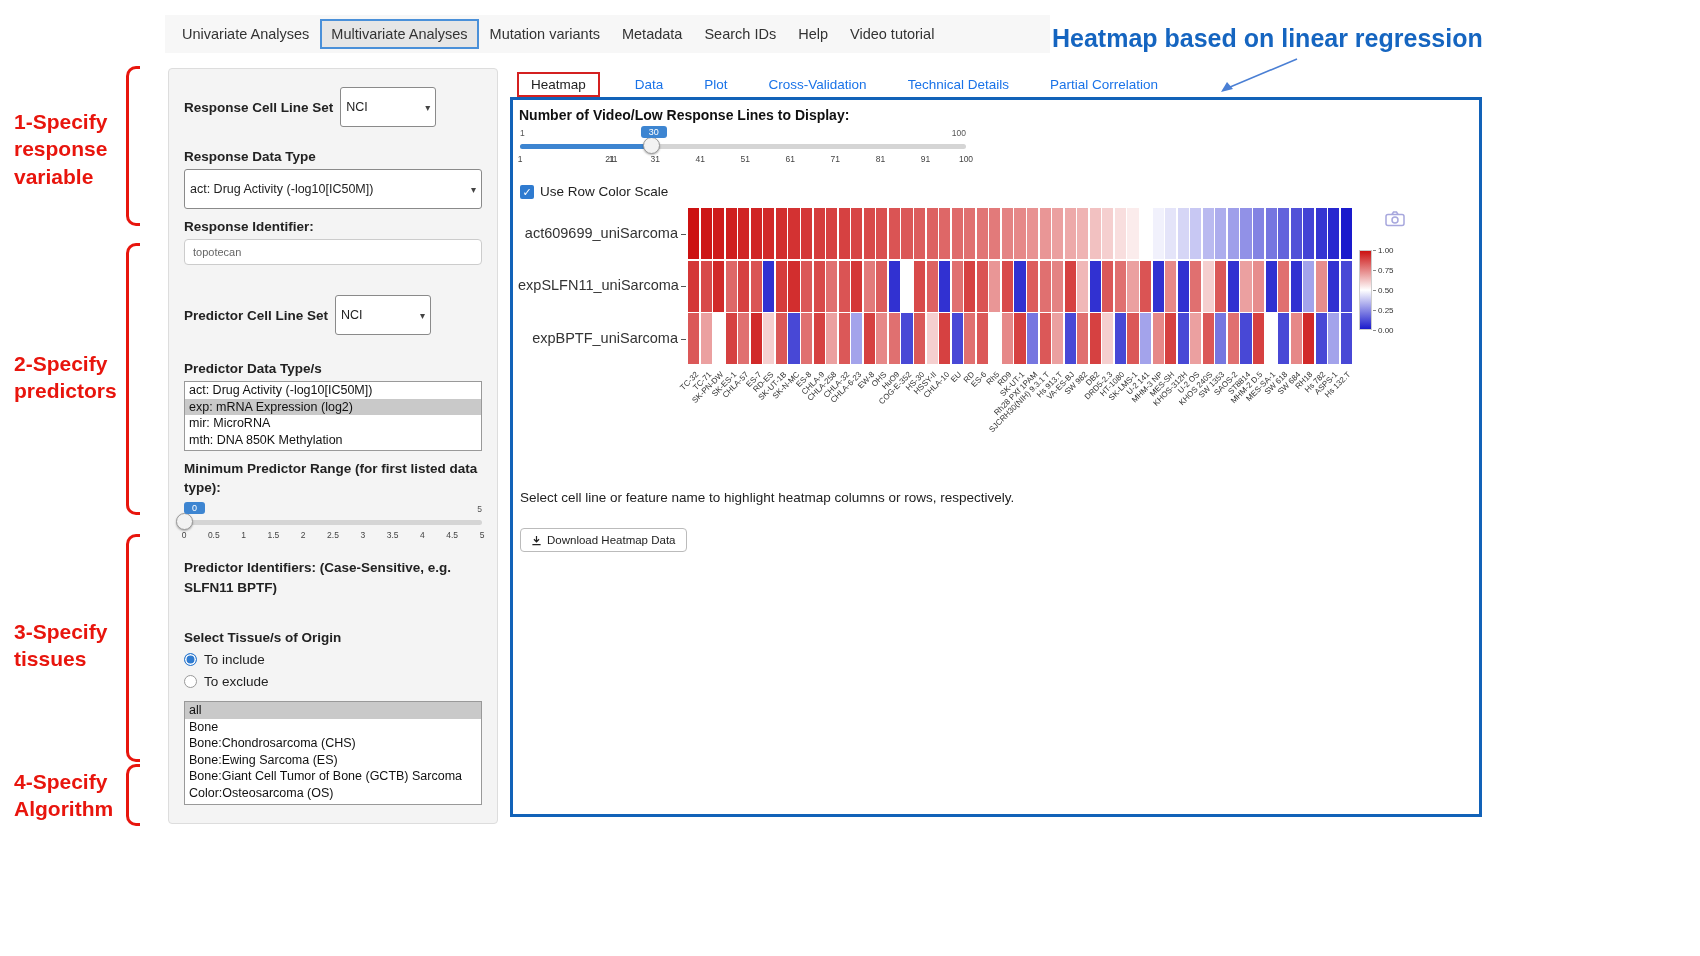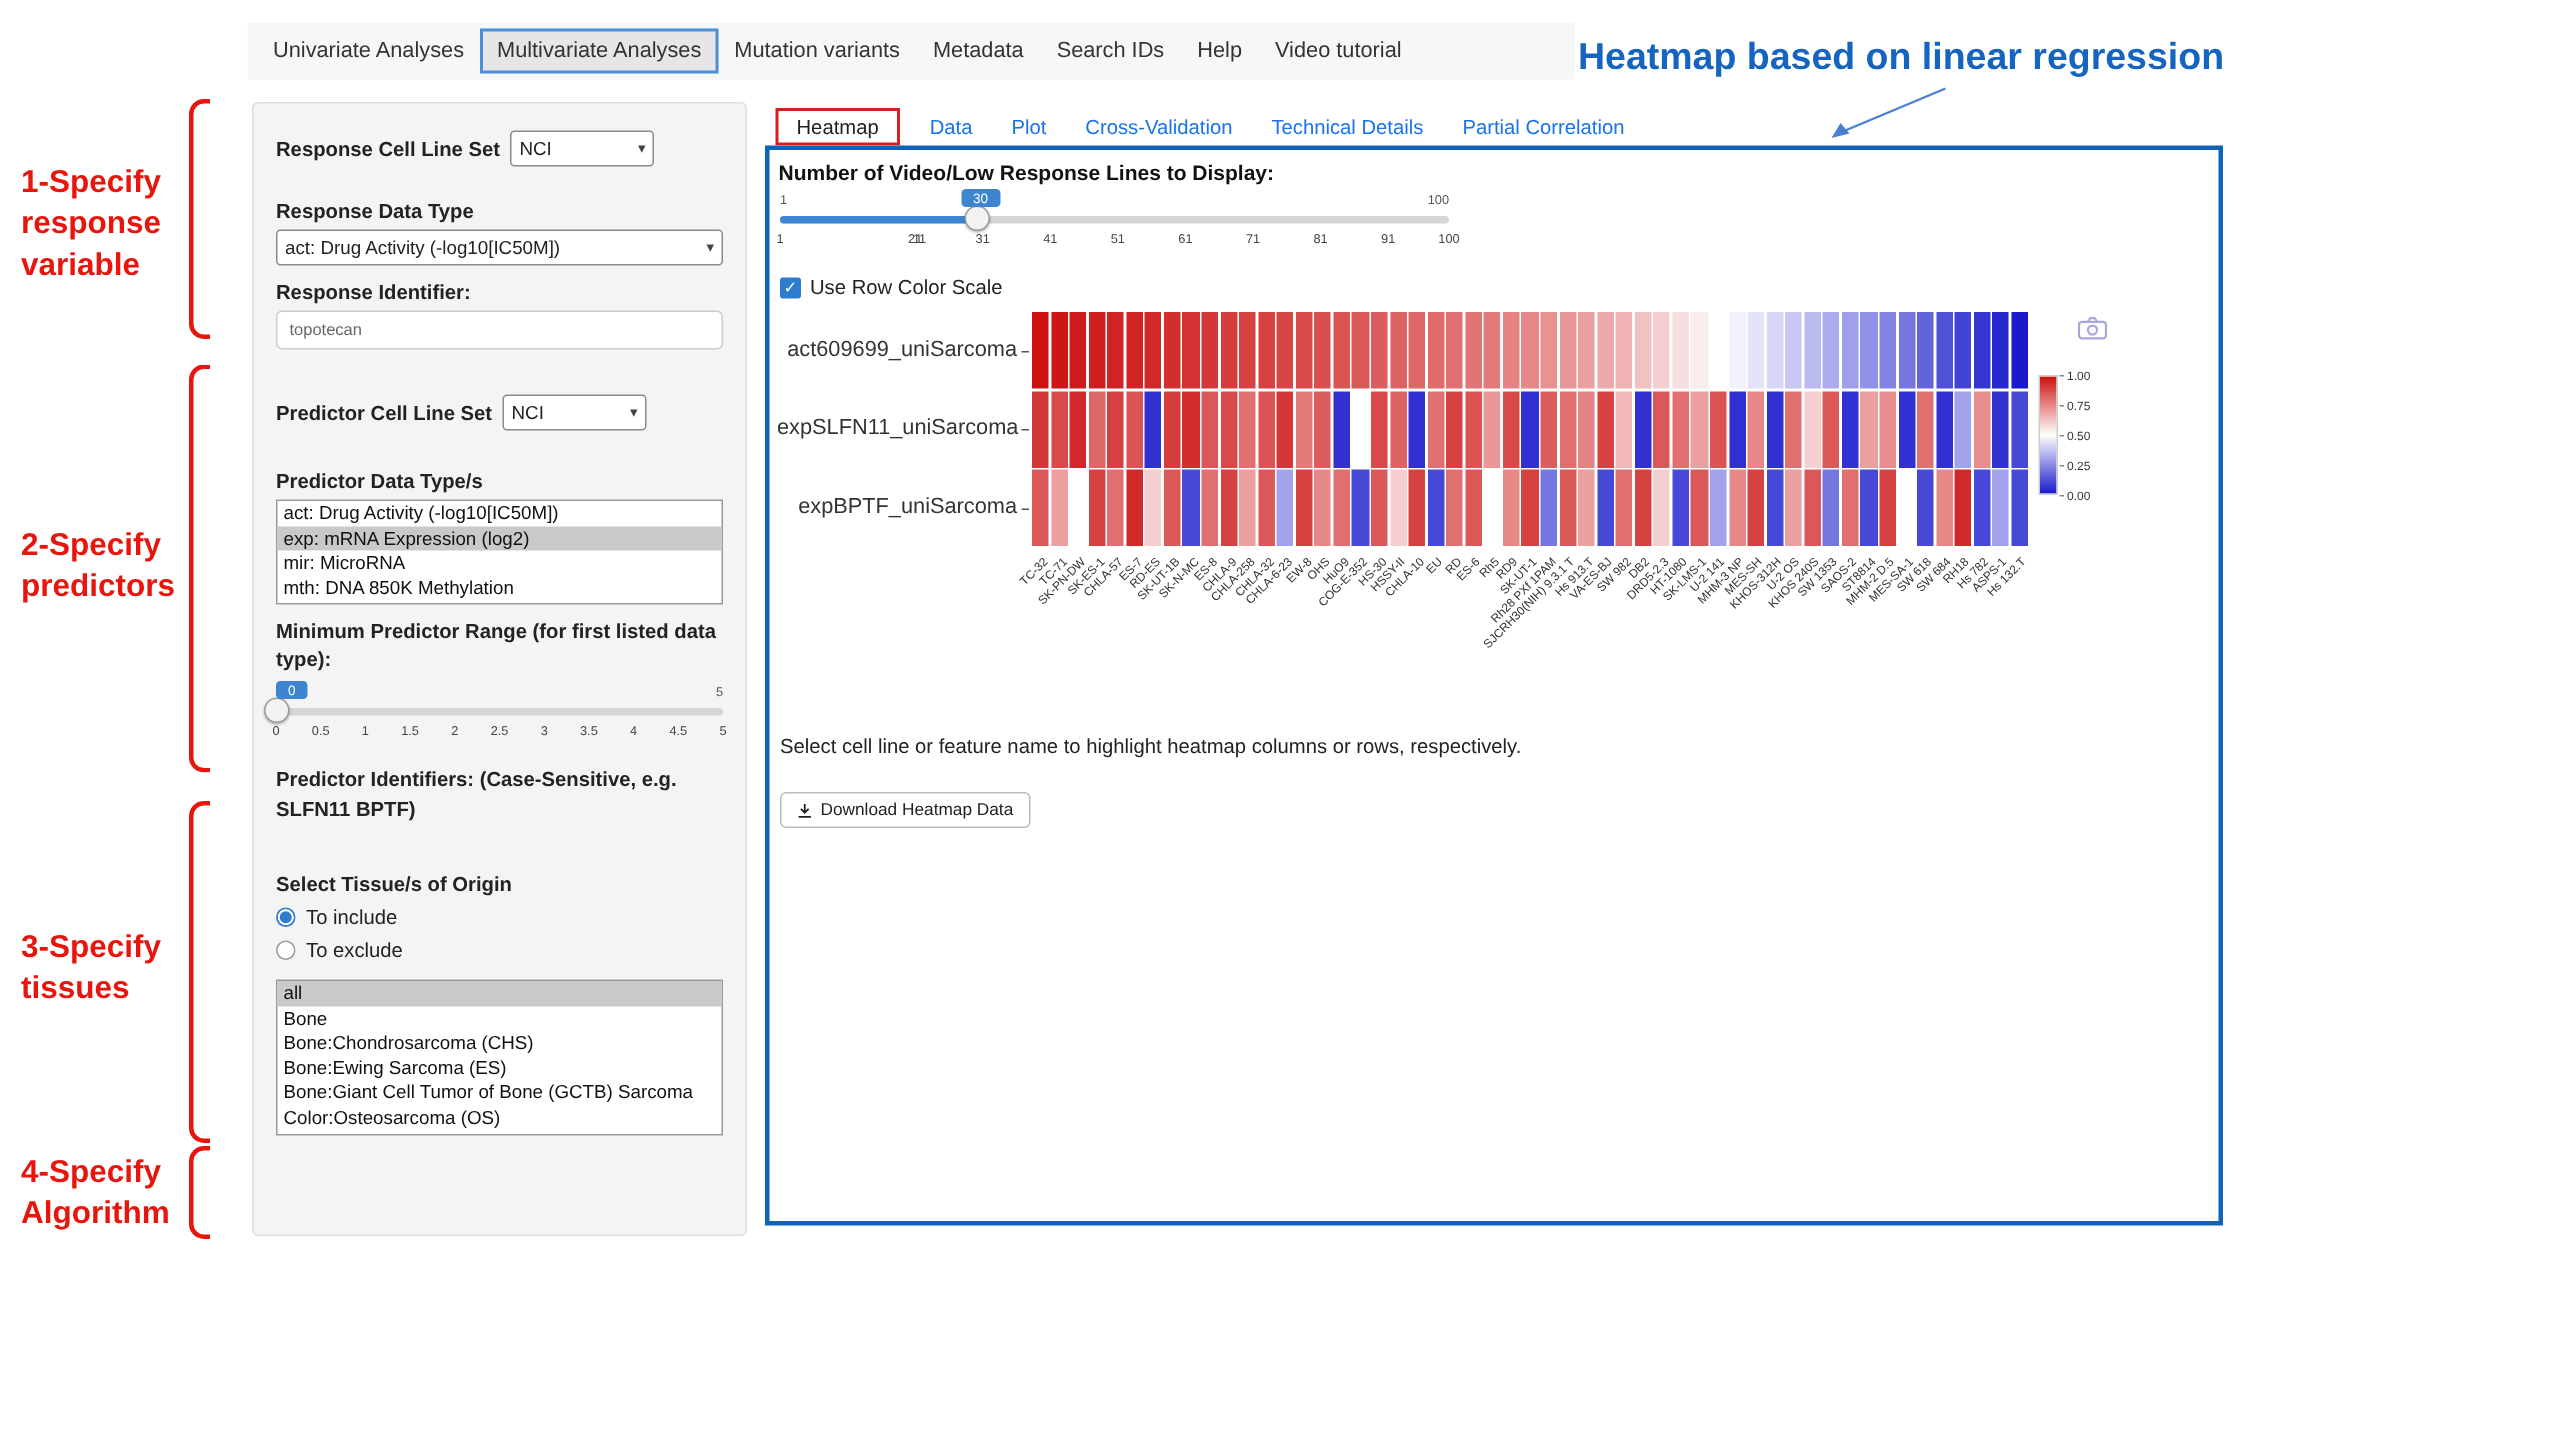--- a/index.html
+++ b/index.html
@@ -7,40 +7,40 @@
 .topnav{position:absolute;left:165px;top:15px;width:885px;height:38px;background:#f7f7f7;display:flex;align-items:center;padding:0 6px}
 .nav-item{font-size:14.5px;color:#333;padding:7px 11px;white-space:nowrap;cursor:pointer}
 .nav-item.active{border:2px solid #4a90d9;background:#e6e6e6;padding:5px 9px}
 .heading{position:absolute;left:1052px;top:24px;font-size:25px;font-weight:bold;color:var(--heading-blue,#1565c0);white-space:nowrap}
 .arrow-svg{position:absolute;left:1205px;top:56px}
 .step-label{position:absolute;color:var(--annotation-red,#e8150d);font-size:21px;font-weight:bold;white-space:pre-line;line-height:1.3}
 .bracket{position:absolute;width:14px;border:3px solid var(--annotation-red,#e8150d);border-right:none;border-radius:10px 0 0 10px}
 .sidebar{position:absolute;left:168px;top:68px;width:330px;height:756px;background:#f4f4f4;border:1px solid #ddd;border-radius:4px;padding:16px 15px;overflow:hidden}
 .blabel{font-size:13.5px;font-weight:bold;color:#222}
 .frow{display:flex;align-items:center;gap:7px}
-.fselect{background:#fff;border:1px solid #8a8a8a;border-radius:3px;height:24px;display:inline-flex;align-items:center;justify-content:space-between;padding:0 5px;font-size:12.5px;color:#222;cursor:pointer;white-space:nowrap;overflow:hidden}
+.fselect{background:#fff;border:1px solid #8a8a8a;border-radius:3px;height:40px;display:inline-flex;align-items:center;justify-content:space-between;padding:0 5px;font-size:12.5px;color:#222;cursor:pointer;white-space:nowrap;overflow:hidden}
 .caret{font-size:10px;color:#444;margin-left:6px}
 .tinput{width:100%;height:26px;border:1px solid #ccc;border-radius:4px;background:#fff;font-size:11px;color:#666;padding:0 8px;font-family:"Liberation Sans",sans-serif}
 .listbox{width:100%;background:#fff;border:1px solid #999;overflow:hidden}
 .opt{font-size:12.5px;line-height:16.5px;color:#111;padding:0 4px;white-space:nowrap;cursor:pointer}
 .opt.sel{background:#c9c9c9}
 .slider{position:relative;height:42px}
 .slider .track{position:absolute;left:0;right:0;top:18px;height:5px;background:#d5d5d5;border-radius:3px}
 .slider .fill{position:absolute;left:0;top:0;height:5px;background:var(--slider-blue,#3d85d1);border-radius:3px}
 .slider .handle{position:absolute;top:11px;width:17px;height:17px;border-radius:50%;background:#f2f2f2;border:1px solid #999;box-shadow:0 1px 2px rgba(0,0,0,.3);cursor:pointer}
 .slider .badge{position:absolute;top:0;background:var(--slider-blue,#3d85d1);color:#fff;font-size:9px;padding:1px 8px;border-radius:3px;z-index:2}
 .slider .edge{position:absolute;top:2px;font-size:8.5px;color:#555}
 .slider .edge.l{left:0}.slider .edge.r{right:0}
 .slider .ticks{position:absolute;left:0;right:0;top:28px;height:12px}
 .slider .tick{position:absolute;transform:translateX(-50%);font-size:8.5px;color:#444;white-space:nowrap}
 .radio-row{display:flex;align-items:center;gap:7px;margin-top:7px;cursor:pointer}
 .radio{width:13px;height:13px;border-radius:50%;border:1px solid #999;background:#fff;flex:0 0 auto}
 .radio.on{border:1px solid var(--checkbox-blue,#2f7bd0);background:var(--checkbox-blue,#2f7bd0);box-shadow:inset 0 0 0 1.5px #fff}
 .radio-label{font-size:13.5px;color:#222}
-.tabs{position:absolute;left:517px;top:72px;display:flex;align-items:center;gap:14px}
+.tabs{position:absolute;left:517px;top:72px;display:flex;align-items:center;gap:29px}
 .tab{font-size:13.5px;color:var(--link-blue,#1a73e8);padding:4px 6px;cursor:pointer;white-space:nowrap}
 .tab-active{color:#222;border:2px solid var(--tab-border-red,#d42020);background:#fff;padding:3px 12px}
 .panel{position:absolute;left:510px;top:97px;width:972px;height:720px;border:3px solid var(--panel-border-blue,#1262b8);background:#fff}
 .panel-label{position:absolute;left:6px;top:7px;font-size:14px;font-weight:bold;color:#111}
 .num-slider-wrap{position:absolute;left:7px;top:26px;width:446px}
 .cbrow{position:absolute;left:7px;top:84px;display:flex;align-items:center;gap:6px;cursor:pointer}
 .cb{width:14px;height:14px;background:var(--checkbox-blue,#2f7bd0);border-radius:2px;color:#fff;font-size:11px;line-height:14px;text-align:center;flex:0 0 auto}
 .cb-label{font-size:13.5px;color:#222}
 .hm{position:absolute;left:5px;top:108px;width:960px;height:280px}
 .hm-rowlabel{position:absolute;width:160px;text-align:right;font-size:14.5px;color:#333;white-space:nowrap;cursor:pointer;left:0}

